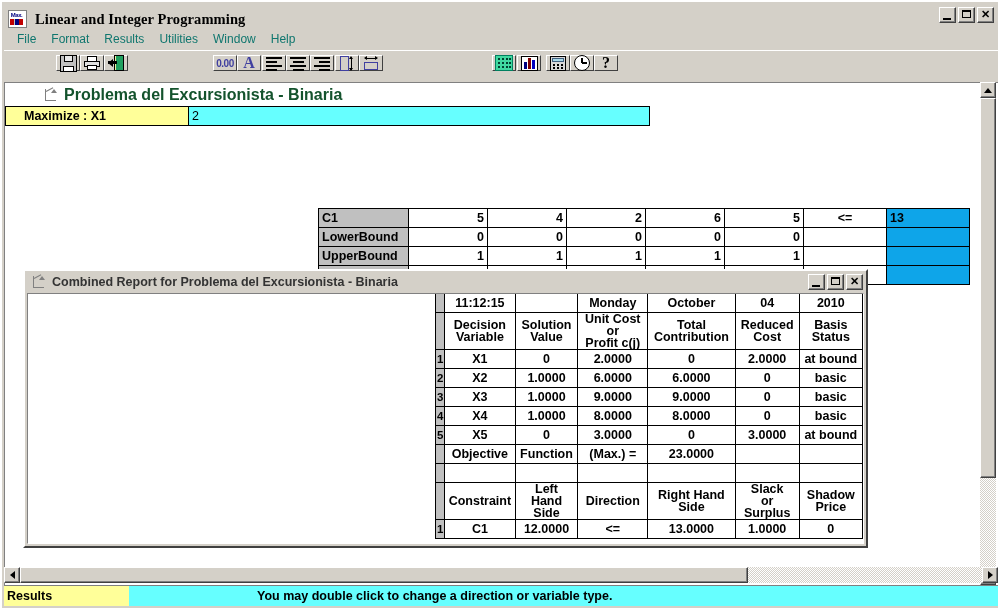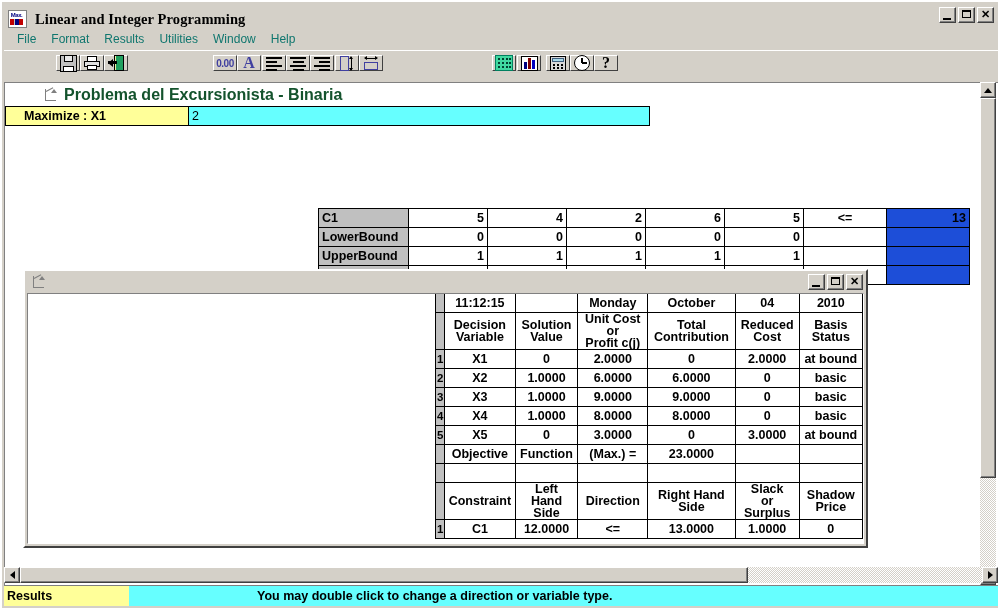--- a/index.html
+++ b/index.html
@@ -187,21 +187,21 @@
 
   
   #prob-grid{position:absolute;left:313px;top:125px;}
   #prob-grid td{height:18px;}
   #prob-grid td.hdr{background:#c0c0c0;text-align:center;}
   #prob-grid td.rowhdr{background:#c0c0c0;text-align:left;width:83px;}
   #prob-grid td.num{text-align:right;background:#fff;width:72px;}
   #prob-grid td.numsel{text-align:right;background:#a8b0c0;width:72px;}
   #prob-grid td.ctr{text-align:center;background:#fff;}
   #prob-grid td.dir{width:76px;text-align:center;background:#fff;}
-  #prob-grid td.rhs{width:76px;text-align:right;background:#1d4ed8;}
+  #prob-grid td.rhs{width:76px;background:#0ea5e9;}
 
   
   .report-win{
     position:absolute;left:18px;top:186px;width:845px;height:279px;
     background:#d4d0c8;
     border-top:2px solid #ffffff;border-left:2px solid #ffffff;
     border-right:2px solid #404040;border-bottom:2px solid #404040;
     box-sizing:border-box;
   }
   .report-tb{
@@ -506,20 +506,21 @@
       </table>
 
     <div class="report-win">
       <div class="report-tb">
         <span class="doc-icon">
           <span class="ax"></span>
             <span class="bx"></span>
             <span class="ln"></span>
             <span class="ar"></span>
         </span>
+        <span class="report-title">Combined Report for Problema del Excursionista - Binaria</span>
         <div class="report-btns">
           <div class="win-btn">
               <i class="g-min"></i>
             </div>
           <div class="win-btn">
               <i class="g-max"></i>
             </div>
           <div class="win-btn">
               <i class="g-close">✕</i>
             </div>

